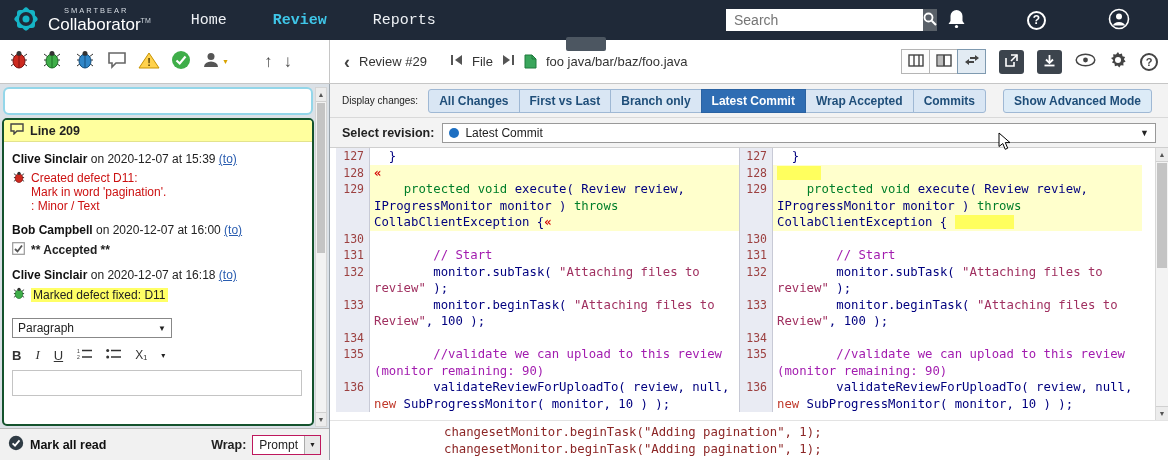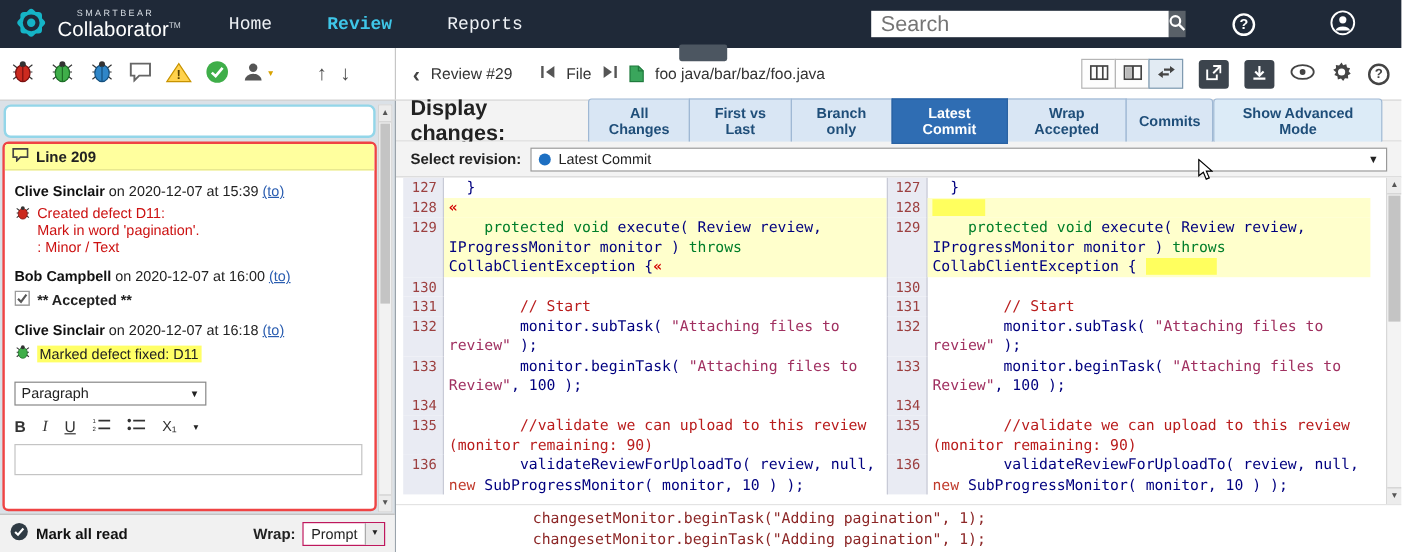--- a/index.html
+++ b/index.html
@@ -10,21 +10,21 @@
   .topnav { position:absolute; left:0; top:0; width:1168px; height:40px; background:#1f2938; display:flex; align-items:center; }
   .brand { display:flex; align-items:center; gap:8px; margin-left:12px; }
   .brand-text { display:flex; flex-direction:column; line-height:1; }
   .brand-small { font-size:7.5px; letter-spacing:2px; color:#d7dde4; margin-bottom:2px;padding-left:16px; }
   .brand-large { font-size:17px; color:#fff; font-weight:400; }
   .brand-tm { font-size:7px; vertical-align:super; color:#cfd6dd; }
   .nav-items { display:flex; gap:46px; margin-left:40px; }
   .nav-item { font-size:15px; color:#eef1f5; cursor:pointer;font-family:Liberation Mono, monospace; }
   .nav-item.active { color:#3fc6e8; font-weight:bold; }
   .search-wrap { margin-left:auto; display:flex; width:170px; height:22px; }
-  .search-wrap input { flex:1; border:none; outline:none; padding:0 8px; font-size:18px; color:#333; font-family:"Liberation Sans",sans-serif; }
+  .search-wrap input { flex:1; border:none; outline:none; padding:0 8px; font-size:14px; color:#333; font-family:"Liberation Sans",sans-serif; }
   .search-btn { width:26px; height:22px; background:#596068; display:flex; align-items:center; justify-content:center; cursor:pointer; }
   .nav-icon { display:flex; align-items:center; justify-content:center; cursor:pointer; }
   .bell-ic { margin-left:52px; }
   .help-circ { margin-left:62px; width:19px; height:19px; border:2px solid #fff; border-radius:50%; color:#fff; font-size:12px; font-weight:bold; display:flex; align-items:center; justify-content:center; }
   .acct-ic { margin-left:62px; margin-right:38px; }
 
   
   .toolbar { position:absolute; top:40px; left:0; width:1168px; height:44px; background:#fff; border-bottom:1px solid #c6c6c6; display:flex; }
   .tb-left { width:330px; flex:none; border-right:1px solid #c6c6c6; display:flex; align-items:center; padding-left:8px; gap:11px; }
   .tb-ic { display:flex; align-items:center; cursor:pointer; }
@@ -43,21 +43,21 @@
   .dkbtn { width:25px; height:24px; background:#3c444d; border-radius:3px; display:flex; align-items:center; justify-content:center; cursor:pointer; }
   .help-dark { width:18px; height:18px; border:2px solid #444; border-radius:50%; color:#444; font-size:11px; font-weight:bold; display:flex; align-items:center; justify-content:center; cursor:pointer; }
 
   
   .sidebar { position:absolute; left:0; top:84px; width:330px; bottom:0; background:#dbe1e7; border-right:1px solid #9aa3ab; }
   .partial-box { position:absolute; left:3px; top:3px; width:310px; height:28px; background:#fff; border:2px solid #93d6e9; border-radius:6px; }
   .side-scroll { position:absolute; top:3px; right:2px; width:12px; height:340px; background:#f2f2f2; border:1px solid #d5d5d5; }
   .sbtn { height:14px; background:#ececec; border-bottom:1px solid #d0d0d0; display:flex; align-items:center; justify-content:center; font-size:7px; color:#555; cursor:pointer; }
   .sbtn.bot { position:absolute; bottom:0; left:0; right:0; border-top:1px solid #d0d0d0; border-bottom:none; }
   .sthumb { position:absolute; top:15px; left:1px; right:1px; height:150px; background:#c4c4c4; cursor:pointer; }
-  .thread { position:absolute; left:2px; top:34px; width:312px; height:308px; background:#fff; border:2px solid #ef4444; border-radius:5px; overflow:hidden; }
+  .thread { position:absolute; left:2px; top:34px; width:312px; height:308px; background:#fff; border:2px solid #14532d; border-radius:5px; overflow:hidden; }
   .thread-head { background:#ffff9e; border-bottom:1px solid #e3e38d; padding:3px 6px; display:flex; align-items:center; gap:6px; font-weight:bold; font-size:12.5px; color:#222; }
   .thread-body { padding:6px 8px; font-size:12px; }
   .cmt-line { margin-top:4px; }
   .cmt-author { font-weight:bold; color:#111; }
   .cmt-link { color:#2a5db0; text-decoration:underline; cursor:pointer; }
   .defect-block { display:flex; gap:5px; margin-top:5px; }
   .defect-text { color:#cc1111; line-height:14px; }
   .accepted-row { display:flex; align-items:center; gap:6px; margin-top:5px; font-weight:bold; color:#222; }
   .fixed-row { display:flex; align-items:center; gap:5px; margin-top:5px; }
   .fixed-hl { background:#ffff66; padding:0 2px; }
@@ -77,21 +77,21 @@
   .maread { font-weight:bold; font-size:12.5px; color:#111; cursor:pointer; }
   .spacer { flex:1; }
   .wrap-label { font-weight:bold; font-size:12.5px; }
   .wrap-select { display:flex; align-items:center; height:20px; border:1px solid #be185d; background:#fff; cursor:pointer; }
   .wrap-val { padding:0 6px; font-size:12px; }
   .wrap-caret { width:16px; height:18px; border-left:1px solid #aaa; background:#e8e8e8; display:flex; align-items:center; justify-content:center; font-size:7px; }
 
   
   .main { position:absolute; left:330px; top:84px; right:0; bottom:0; background:#fff; }
   .disp-row { position:absolute; left:0; top:0; right:0; height:34px; background:#f3f3f3; border-bottom:1px solid #d9d9d9; display:flex; align-items:center; padding:0 12px; }
-  .disp-label { font-weight:bold; font-size:18px; margin-right:10px; }
+  .disp-label { font-weight:normal; font-size:10px; margin-right:10px; }
   .chg-btn { padding:4px 10px; background:#d9e6f4; color:#1f4e79; border:1px solid #9fb8d4; font-size:12px; font-weight:bold; margin-left:-1px; cursor:pointer; font-family:"Liberation Sans",sans-serif; }
   .chg-btn:first-child { border-radius:3px 0 0 3px; margin-left:0; }
   .chg-btn:last-child { border-radius:0 3px 3px 0; }
   .chg-btn.sel { background:#2f6db3; color:#fff; border-color:#2a62a2; position:relative; z-index:1; }
   .adv-btn { margin-left:auto; margin-right:4px; padding:4px 10px; background:#dcebf7; color:#1f4e79; border:1px solid #9fb8d4; border-radius:3px; font-size:12px; font-weight:bold; cursor:pointer; font-family:"Liberation Sans",sans-serif; }
   .rev-row { position:absolute; left:0; top:34px; right:0; height:30px; background:#f3f3f3; border-bottom:1px solid #cfcfcf; display:flex; align-items:center; padding:0 12px; gap:8px; }
   .rev-label { font-weight:bold; font-size:12.5px; white-space:nowrap; }
   .rev-select { flex:1; height:20px; background:#fff; border:1px solid #999; display:flex; align-items:center; padding:0 6px; gap:6px; cursor:pointer; }
   .rev-dot { width:10px; height:10px; border-radius:50%; background:#1d6fc2; flex:none; }
   .rev-val { font-size:12px; color:#222; }
@@ -101,21 +101,21 @@
   .pane { width:403px; flex:none; }
   .drow { display:flex; min-height:16.5px; line-height:16.5px; }
   .gut { width:34px; flex:none; background:#e9ebf3; border-right:1px solid #c8cad6; color:#9c4040; font-family:"DejaVu Sans Mono",monospace; font-size:11.5px; text-align:right; padding-right:5px; }
   .pane + .pane .gut { border-left:1px solid #c8cad6; }
   .code { flex:1; font-family:"DejaVu Sans Mono",monospace; font-size:12.3px; line-height:16.5px; white-space:pre-wrap; word-wrap:break-word; padding-left:4px; color:#00007f; }
   .drow.hl .code { background:#ffffcc; }
   .c-plain { color:#00007f; }
   .c-kw  { color:#007e2a; }
   .c-kw2 { color:#c03a2b; }
   .c-str { color:#a03060; }
-  .c-com { color:#b91c1c; }
+  .c-com { color:#a21caf; }
   .c-mark { color:#d40000; font-weight:bold; }
   .c-ins { background:#ffff5e; }
   .vscroll { width:13px; margin-left:auto; position:relative; background:#f3f3f3; border-left:1px solid #d8d8d8; }
   .vscroll .sthumb { top:15px; height:105px; }
 
   .bstrip { position:absolute; left:0; top:336px; right:0; height:40px; background:#fff; border-top:1px solid #e3e3e3; font-family:"DejaVu Sans Mono",monospace; font-size:12.3px; line-height:17px; color:#8c2626; padding:3px 0 0 114px; }
 
   .cursor { position:absolute; left:668px; top:48px; z-index:9; pointer-events:none; }
 </style>
 </head>

